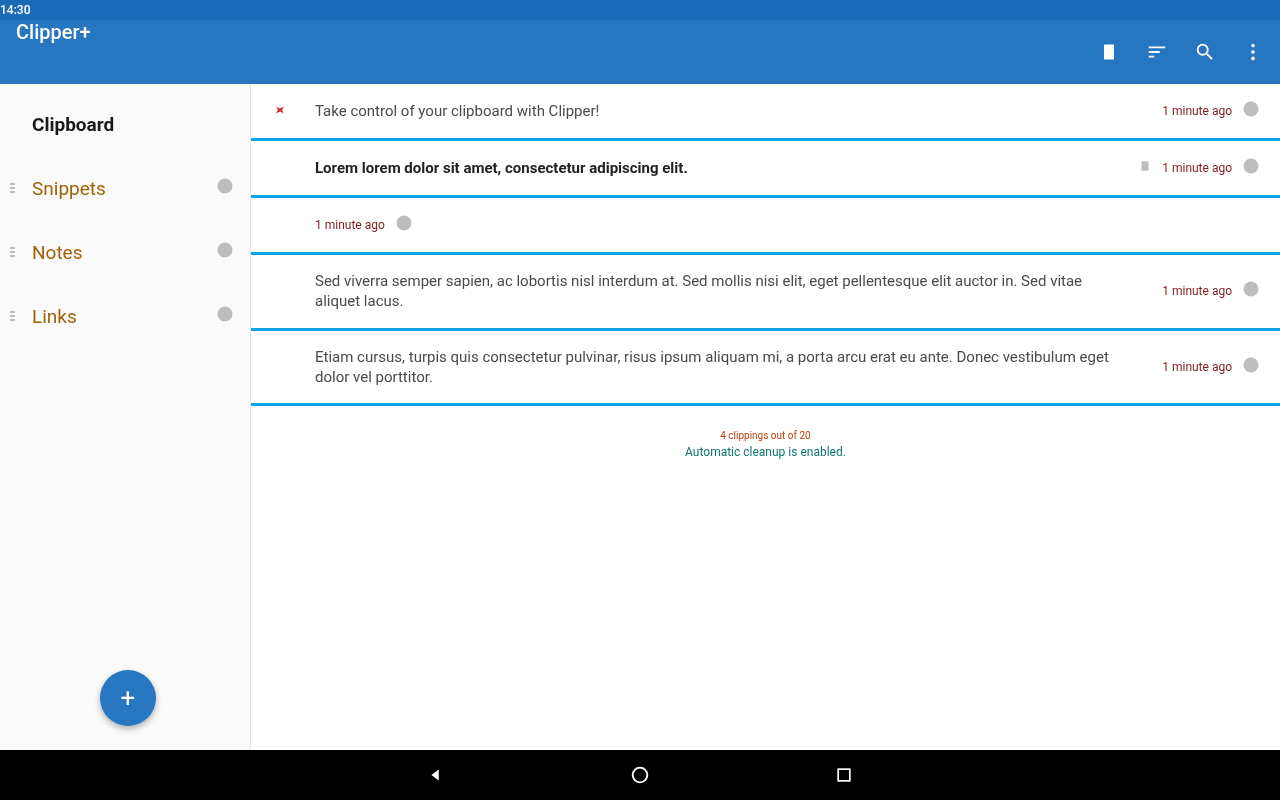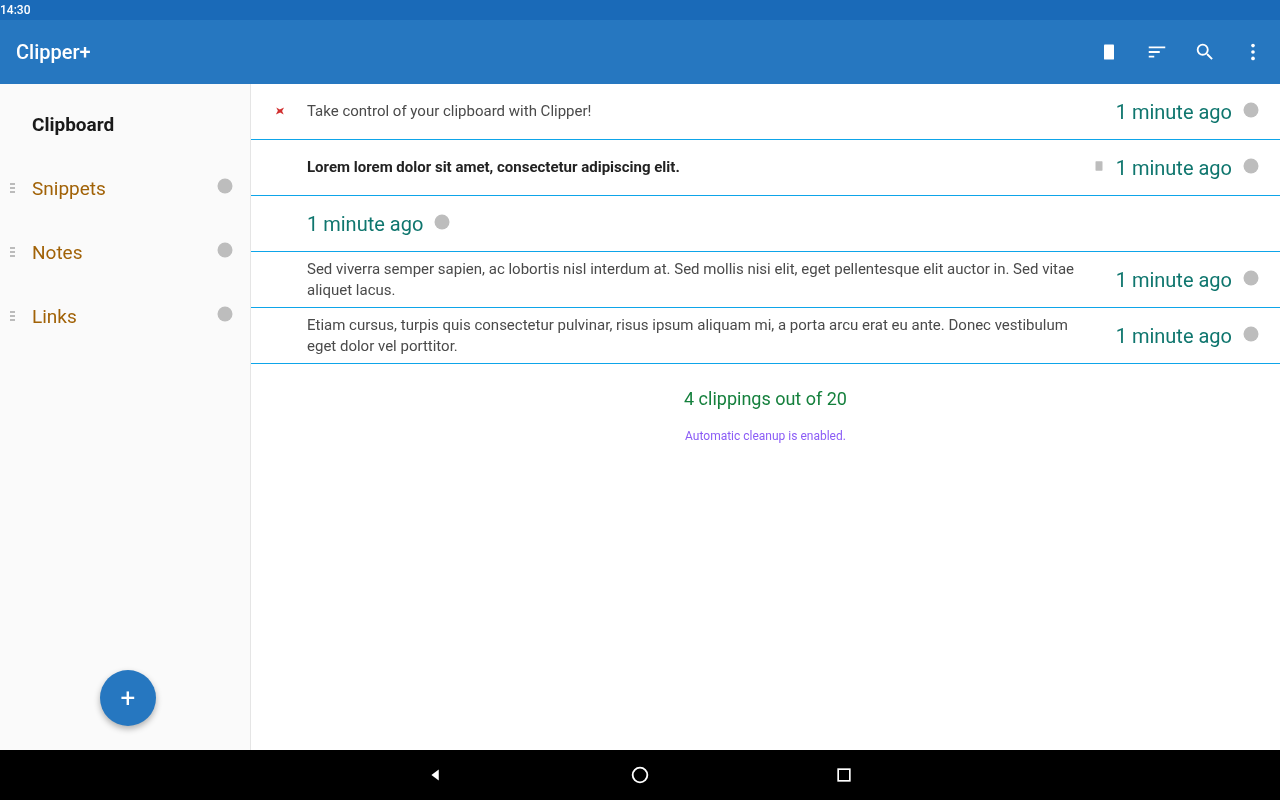--- a/index.html
+++ b/index.html
@@ -1,46 +1,46 @@
 <!DOCTYPE html>
 <html><head>
 <meta charset="utf-8">
 <style>
   * { box-sizing: border-box; margin: 0; padding: 0; }
   html, body { width: 1280px; height: 800px; font-family: Roboto, Arial, sans-serif; background: #000; overflow: hidden; }
   .statusbar { height: 20px; background: #1a6ab8; display: flex; align-items: center; padding-right: 12px; }
   .statusbar .time { color: #fff; font-size: 12px; font-weight: 500; }
-  .appbar { height: 64px; background: #2677c0; display: flex; align-items: center; padding: 0 16px; }
+  .appbar { height: 64px; background: #2677c0; display: flex; padding: 0 16px; }
   .appbar .title { color: #fff; font-size: 20px; font-weight: 500; flex: 1; }
   .appbar .actions { display: flex; gap: 26px; align-items: center; }
   .appbar .icon { width: 22px; height: 22px; display: flex; align-items: center; justify-content: center; cursor: pointer; }
   .appbar .icon svg { fill: #fff; }
   .content { display: flex; height: 666px; background: #fafafa; }
   .sidebar { width: 250px; background: #fafafa; padding-top: 8px; position: relative; }
   .sidebar-item { height: 64px; display: flex; align-items: center; padding-left: 30px; padding-right: 16px; cursor: pointer; font-size: 19px; color: #a16207; position: relative; }
   .sidebar-item.active { font-weight: 700; color: #1a1a1a; }
   .sidebar-item .drag { width: 6px; display: flex; flex-direction: column; gap: 2px; margin-right: 16px; margin-left: -20px; }
   .sidebar-item .drag span { width: 5px; height: 2px; background: #bbb; display: block; }
   .sidebar-item .info { margin-left: auto; }
   .sidebar-item .info svg { fill: #bdbdbd; width: 18px; height: 18px; }
   .sidebar-item.active .drag { visibility: hidden; }
   .fab { position: absolute; left: 100px; bottom: 24px; width: 56px; height: 56px; border-radius: 50%; background: #2677c0; display: flex; align-items: center; justify-content: center; color: #fff; font-size: 26px; box-shadow: 0 3px 6px rgba(0,0,0,.3); cursor: pointer; }
   .main { flex: 1; background: #fff; border-left: 1px solid #e5e5e5; display: flex; flex-direction: column; }
-  .row { display: flex; align-items: center; padding: 4px 20px; border-bottom: 1px solid #0ea5e9; gap: 16px; min-height: 56px; }
+  .row { display: flex; align-items: center; padding: 16px 20px; border-bottom: 3px solid #0ea5e9; gap: 24px; min-height: 56px; }
   .row .pin { width: 20px; display:flex; justify-content:center; }
   .row .pin svg { fill: #d12f2f; width: 16px; height: 16px; }
   .row .text { flex: 1; color: #4a4a4a; font-size: 15px; line-height: 1.35; padding-right: 10px; }
   .row.current .text { font-weight: 700; color: #222; }
   .row .meta { display: flex; align-items: center; gap: 10px; }
   .row .clip-icon svg { fill: #bdbdbd; width: 14px; height: 16px; }
-  .row .time { color: #0f766e; font-size: 20px; white-space: nowrap; }
+  .row .time { color: #7f1d1d; font-size: 12px; white-space: nowrap; }
   .row .info svg { fill: #bdbdbd; width: 18px; height: 18px; }
   .footer { text-align: center; padding: 24px 0; }
-  .footer .count { color: #15803d; font-size: 18px; }
-  .footer .cleanup { color: #8b5cf6; font-size: 12px; margin-top: 20px; }
+  .footer .count { color: #c2410c; font-size: 10px; }
+  .footer .cleanup { color: #0f766e; font-size: 12px; margin-top: 4px; }
   .navbar { height: 50px; background: #000; display: flex; align-items: center; justify-content: center; gap: 180px; }
   .navbar .nbtn { width: 24px; height: 24px; display:flex; align-items:center; justify-content:center; cursor:pointer; }
   .navbar svg { fill: none; stroke: #fff; stroke-width: 2; }
 </style>
 </head>
 <body>
 
 <div class="statusbar">
   <span class="time">14:30</span>
 </div>

